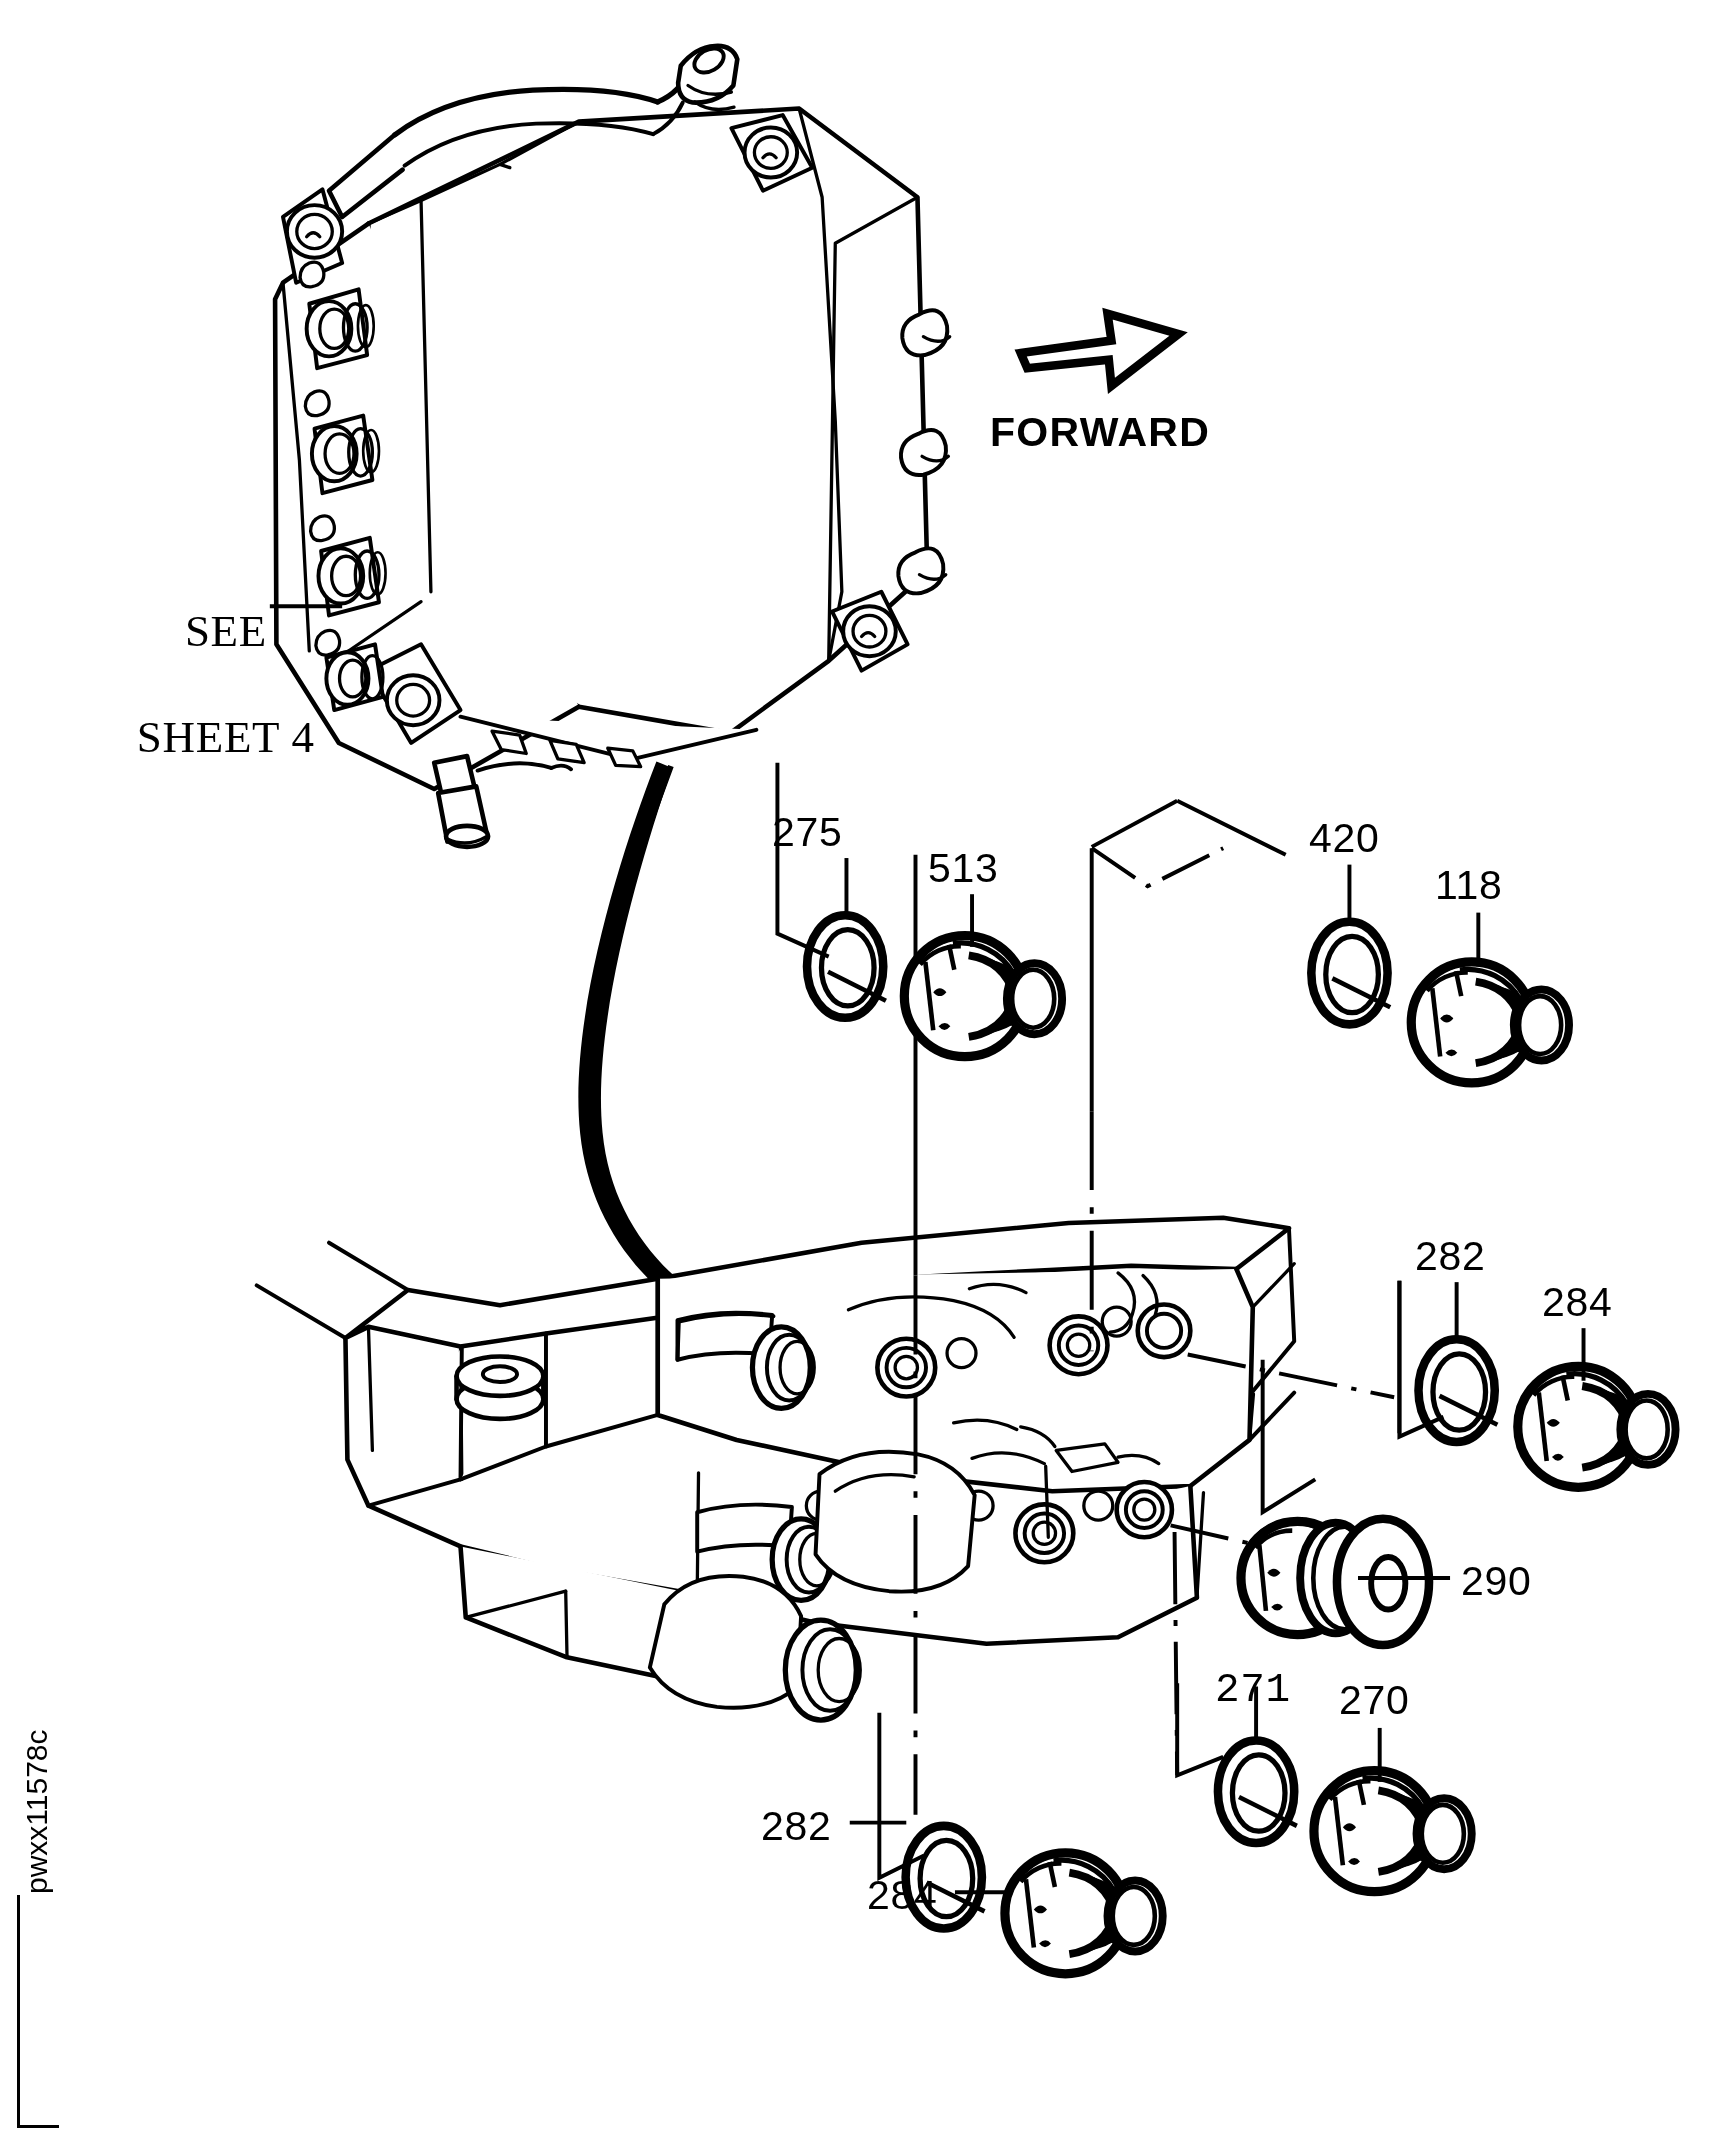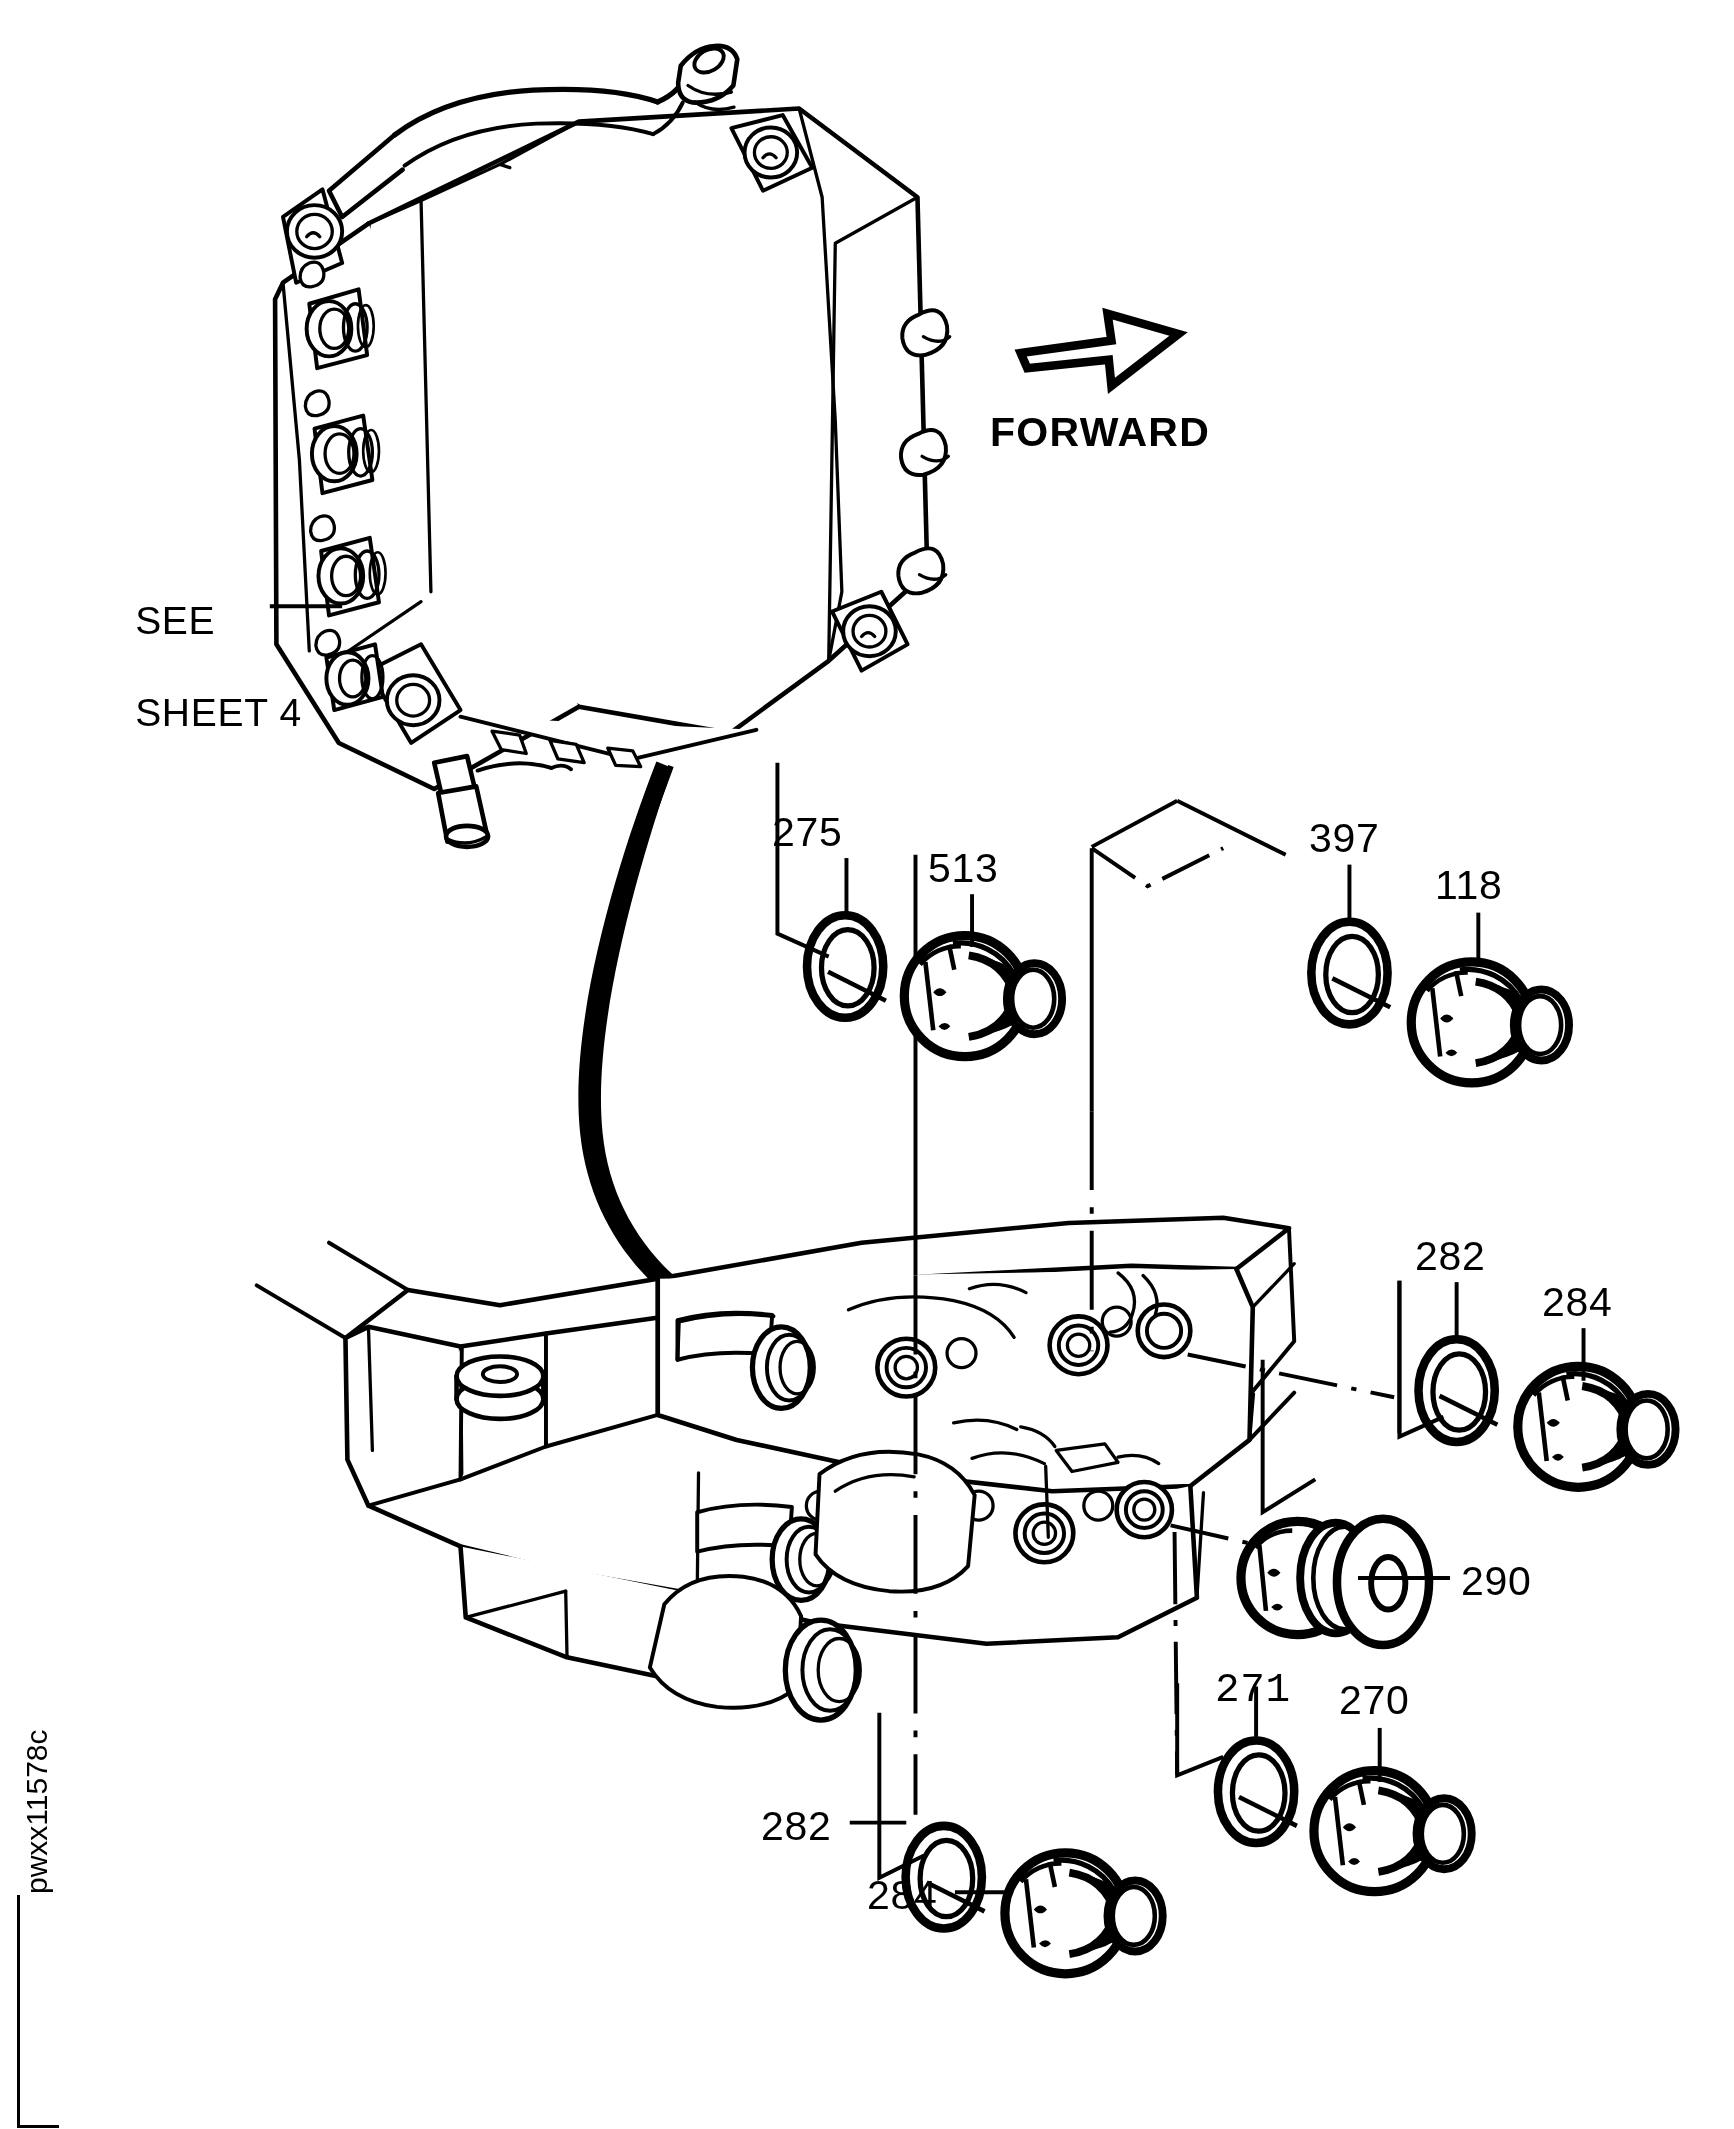--- a/index.html
+++ b/index.html
@@ -27,21 +27,21 @@
     position: absolute;
     font-family: "Liberation Sans", sans-serif;
     font-size: 39px;
     letter-spacing: 0.7px;
     color: #000;
     white-space: pre;
     line-height: 1.18;
   }
   .lbl.big { font-size: 41px; }
   .lbl.fwd { font-size: 41px; letter-spacing: 1.3px; font-weight: bold; }
-  .lbl.see { font-size: 39px; text-align: left; }
+  .lbl.see { font-size: 45px; text-align: right; font-family: Liberation Serif, serif; }
   #drawing-id {
     position: absolute;
     left: 20px;
     top: 1894px;
     font-family: "Liberation Sans", sans-serif;
     font-size: 30px;
     color: #000;
     transform: rotate(-90deg);
     transform-origin: left top;
     white-space: pre;
@@ -388,21 +388,21 @@
 
   <div class="lbl see" style="left:89px; top:552px; width:178px;">
     <span>SEE</span><br>
     <span>SHEET 4</span>
   </div>
 
   <div class="lbl fwd" style="left:990px; top:408px;">FORWARD</div>
 
   <div class="lbl big" style="left:772px; top:808px;">275</div>
   <div class="lbl big" style="left:928px; top:844px;">513</div>
-  <div class="lbl big" style="left:1309px; top:814px;">397</div>
+  <div class="lbl big" style="left:1309px; top:814px;">420</div>
   <div class="lbl big" style="left:1435px; top:861px;">118</div>
   <div class="lbl big" style="left:1415px; top:1232px;">282</div>
   <div class="lbl big" style="left:1542px; top:1278px;">284</div>
   <div class="lbl big" style="left:1461px; top:1557px;">290</div>
   <div class="lbl big" style="left:1215px; top:1666px;font-family:Liberation Mono, monospace;">271</div>
   <div class="lbl big" style="left:1339px; top:1676px;">270</div>
   <div class="lbl big" style="left:761px; top:1802px;">282</div>
   <div class="lbl big" style="left:867px; top:1871px;">284</div>
 
   <div id="drawing-id-box"></div>

